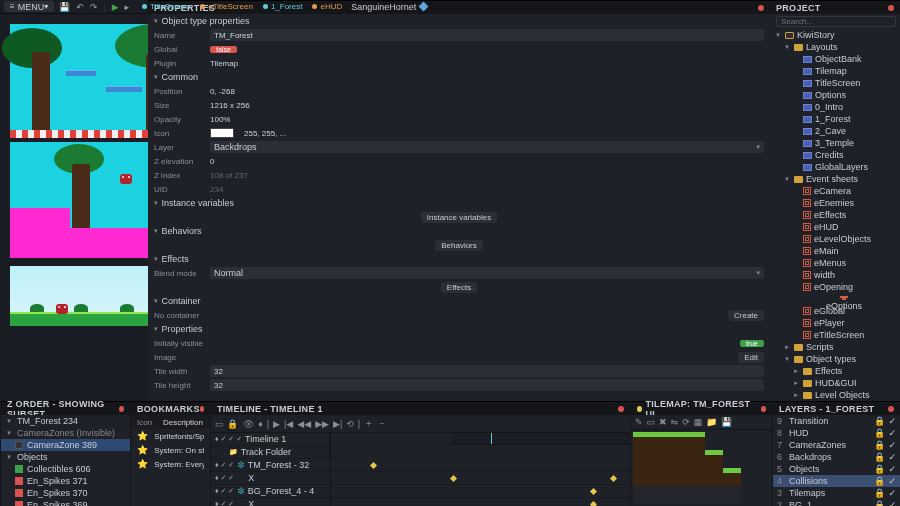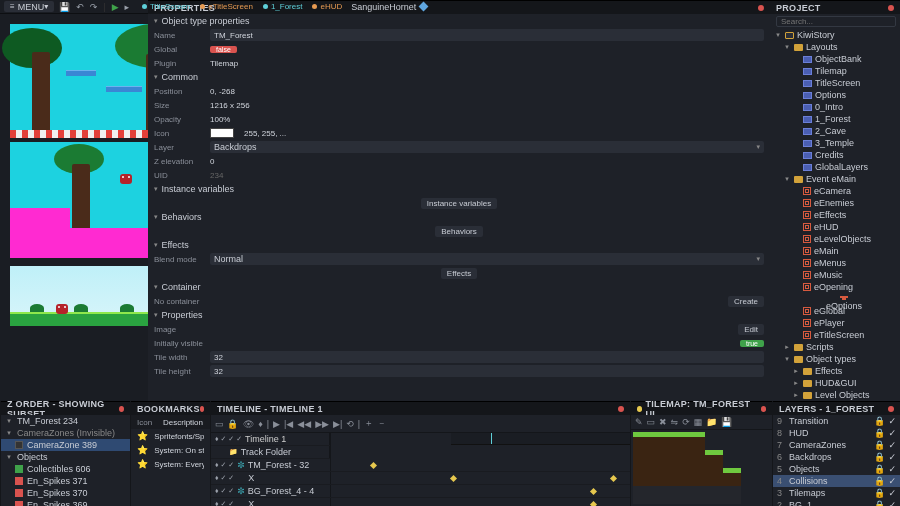--- a/index.html
+++ b/index.html
@@ -205,20 +205,24 @@
           <span class="dropdown">
             <span>Backdrops</span>
             <span class="chev">▾</span>
           </span>
         </div>
         <div class="row">
           <span class="label">Z elevation</span>
           <span class="val" style="">0</span>
         </div>
         <div class="row">
+          <span class="label">Z index</span>
+          <span class="val" style="color:#666">108 of 237</span>
+        </div>
+        <div class="row">
           <span class="label">UID</span>
           <span class="val" style="color:#666">234</span>
         </div>
       </div>
    <div class="section">
         <span>Instance variables</span>
       </div>
    <div class="row">
         <span class="btn" style="margin:0 auto">Instance variables</span>
       </div>
@@ -245,28 +249,28 @@
         <span>Container</span>
       </div>
    <div class="row">
         <span class="label" style="flex:1">No container</span>
         <span class="btn">Create</span>
       </div>
    <div class="section">
         <span>Properties</span>
       </div>
    <div class="row">
+        <span class="label" style="flex:0 0 62px">Initially visible</span>
+        <span style="flex:1"></span>
+        <span class="tag-true">true</span>
+      </div>
+   <div class="row">
         <span class="label">Image</span>
         <span style="flex:1"></span>
         <span class="btn">Edit</span>
-      </div>
-   <div class="row">
-        <span class="label" style="flex:0 0 62px">Initially visible</span>
-        <span style="flex:1"></span>
-        <span class="tag-true">true</span>
       </div>
    <div class="row">
         <span class="label">Tile width</span>
         <input class="input" value="32" style="">
       </div>
    <div class="row">
         <span class="label">Tile height</span>
         <input class="input" value="32" style="">
       </div>
  </div>
@@ -332,21 +336,21 @@
           <span>Credits</span>
         </div>
         <div class="tnode" style="padding-left: 20px;">
           <span class="ti"></span>
           <span class="layout-ico"></span>
           <span>GlobalLayers</span>
         </div>
         <div class="tnode" style="padding-left: 11px;">
           <span class="ti">▾</span>
           <span class="folder-ico"></span>
-          <span>Event eMain</span>
+          <span>Event sheets</span>
         </div>
         <div class="tnode" style="padding-left: 20px;">
           <span class="ti"></span>
           <span class="es-ico"></span>
           <span>eCamera</span>
         </div>
         <div class="tnode" style="padding-left: 20px;">
           <span class="ti"></span>
           <span class="es-ico"></span>
           <span>eEnemies</span>
@@ -372,21 +376,21 @@
           <span>eMain</span>
         </div>
         <div class="tnode" style="padding-left: 20px;">
           <span class="ti"></span>
           <span class="es-ico"></span>
           <span>eMenus</span>
         </div>
         <div class="tnode" style="padding-left: 20px;">
           <span class="ti"></span>
           <span class="es-ico"></span>
-          <span>eMusic</span>
+          <span>width</span>
         </div>
         <div class="tnode" style="padding-left: 20px; align-items: center;">
           <span class="ti"></span>
           <span class="es-ico"></span>
           <span>eOpening</span>
         </div>
         <div class="tnode" style="padding-left: 20px; flex-direction: column;">
           <span class="ti"></span>
           <span class="es-ico"></span>
           <span>eOptions</span>

